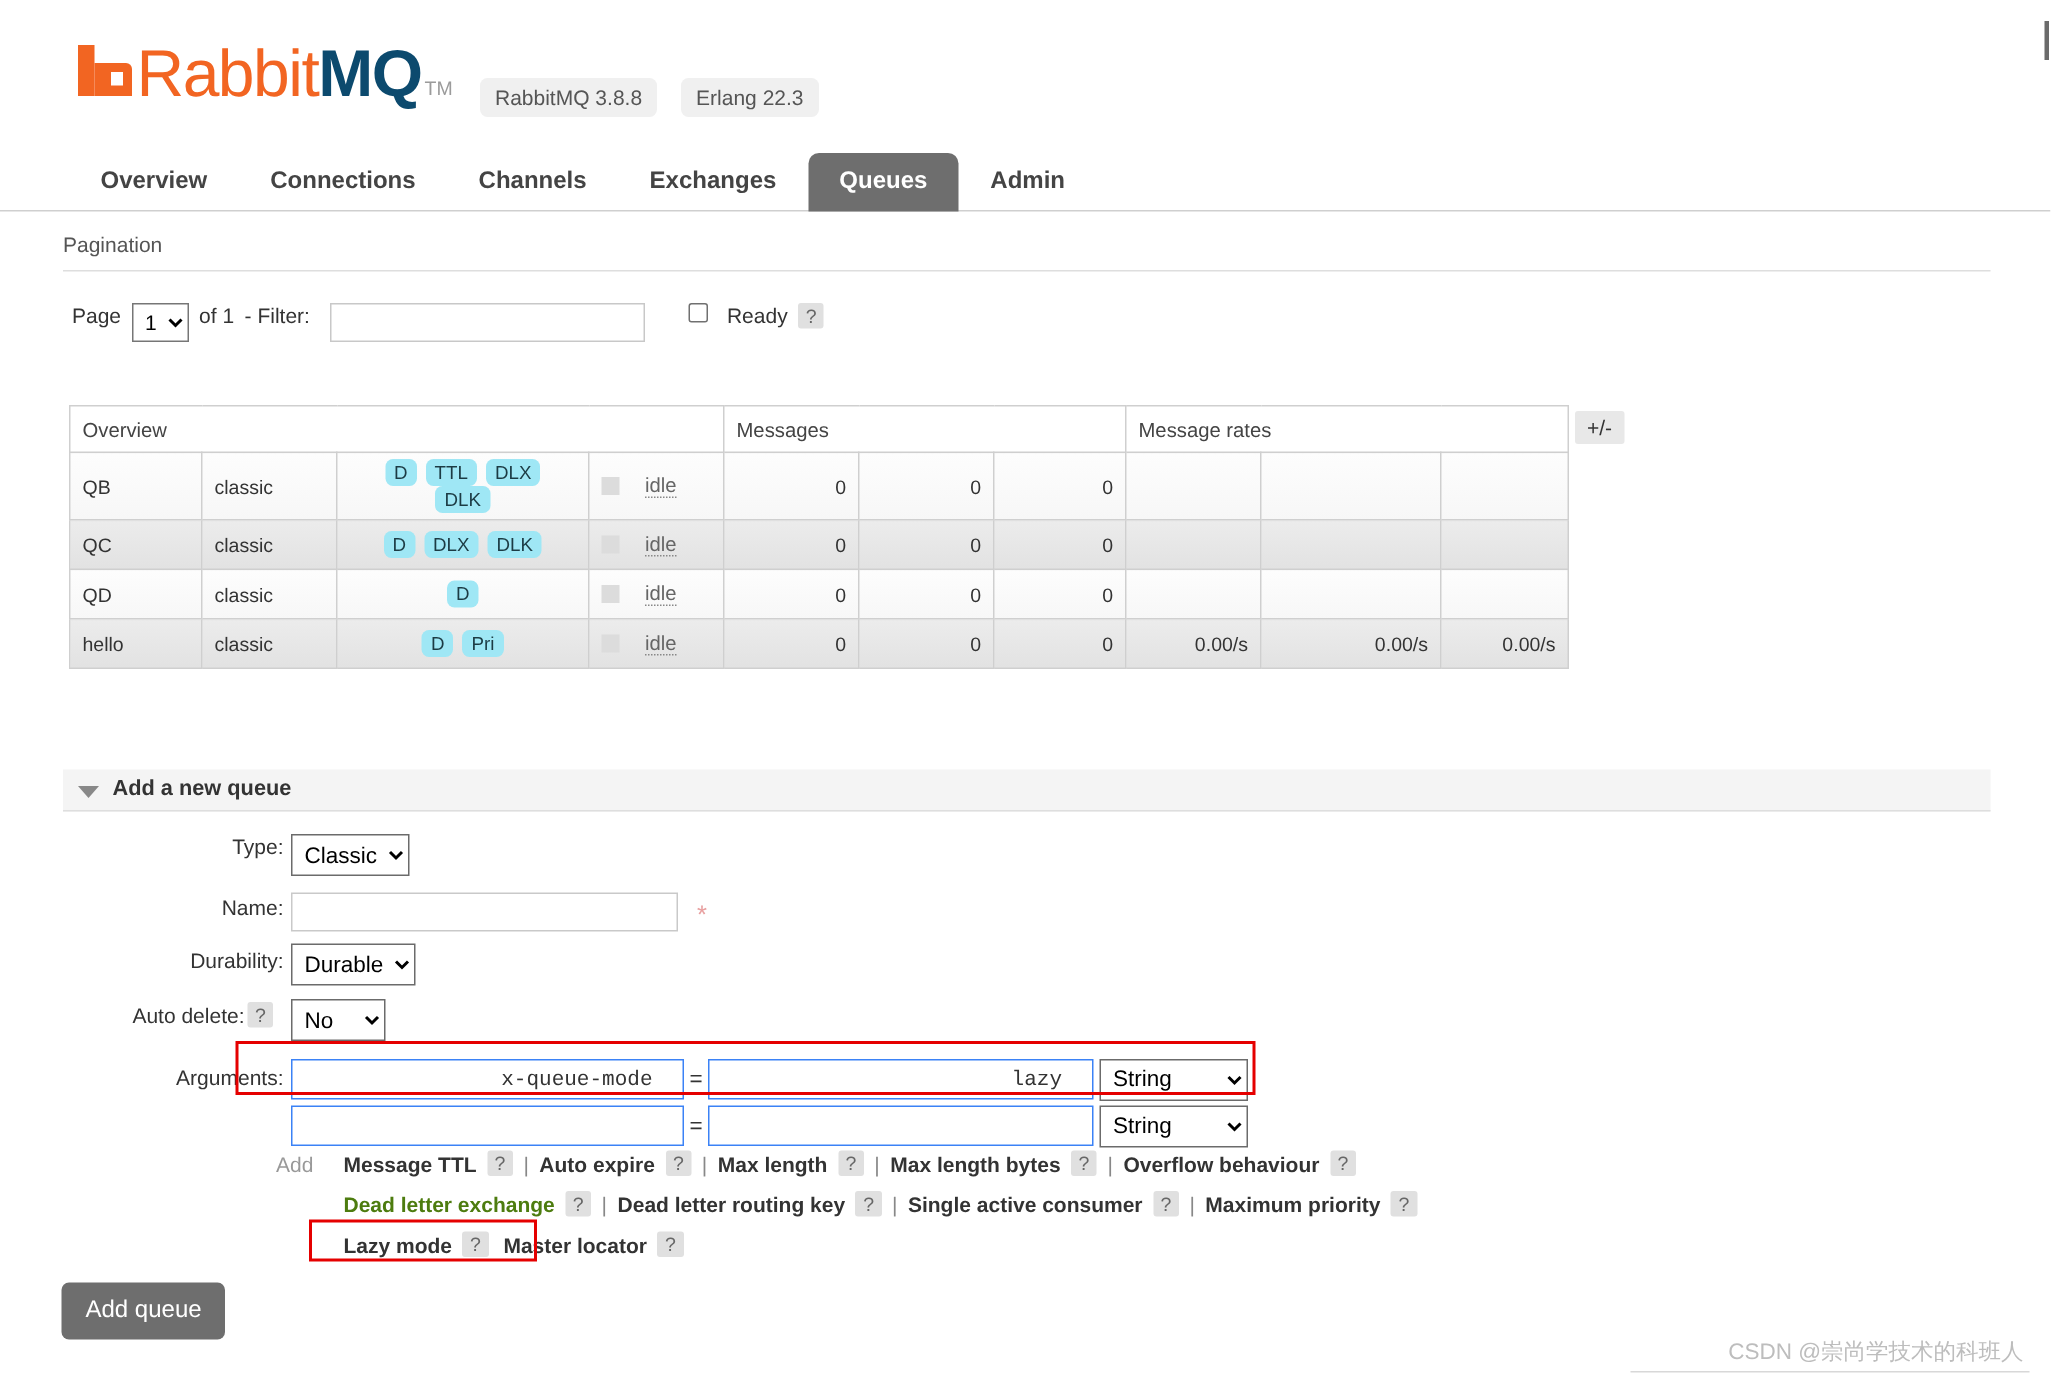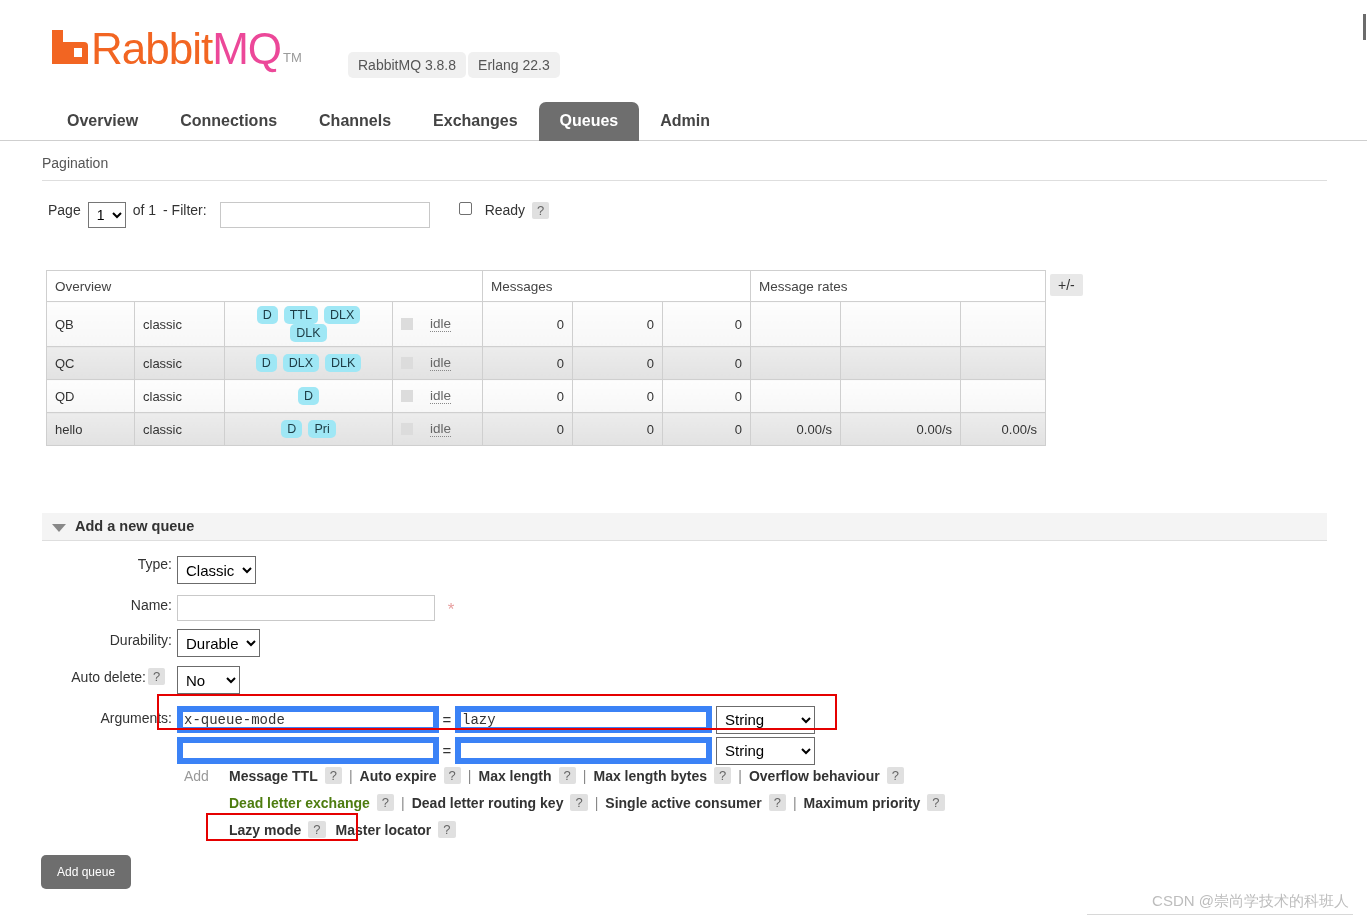--- a/index.html
+++ b/index.html
@@ -38,23 +38,23 @@
   .logo-mark .b2 {
     position: absolute; left: 11px; top: 18px; width: 25px; height: 22px;
     background: #f26522; border-top-right-radius: 4px;
   }
   .logo-mark .hole {
     position: absolute; left: 22px; top: 24px; width: 8px; height: 9px;
     background: #ffffff;
   }
   .logo-text { font-size: 44px; letter-spacing: -1px; line-height: 40px; }
   .logo-text .rab { color: #f26522; font-weight: 400; }
-  .logo-text .mq  { color: #ec4899; font-weight: 400; }
+  .logo-text .mq  { color: #0c4a6e; font-weight: 700; }
   .logo-tm { color: #9b9b9b; font-size: 13px; margin-left: 2px; align-self: flex-end; position: relative; top: -4px;}
-  .vbadges { position: absolute; left: 348px; top: 52px; display: flex; gap: 2px; }
+  .vbadges { position: absolute; left: 320px; top: 52px; display: flex; gap: 16px; }
   .vbadge {
     background: #f0f0f0; color: #555; border-radius: 5px;
     padding: 5px 10px; font-size: 14px; white-space: nowrap;
   }
 
   
   .nav {
     position: absolute; left: 0; top: 101px; width: 1367px; height: 40px;
     border-bottom: 1px solid #cfcfcf;
   }
@@ -153,21 +153,21 @@
     position: absolute; left: 10px; top: 11px;
     width: 0; height: 0; border-left: 7px solid transparent;
     border-right: 7px solid transparent; border-top: 8px solid #888;
   }
   .addq-bar .ttl {
     position: absolute; left: 33px; top: 5px; font-size: 14.5px;
     font-weight: bold; color: #333;
   }
 
   
-  .form { position: absolute; left: 0; top: 556px; width: 1340px; }
+  .form { position: absolute; left: 17px; top: 556px; width: 1340px; }
   .frow { position: relative; height: 35px; }
   .lbl-cell {
     position: absolute; left: 0; width: 172px; text-align: right;
     font-size: 14px; color: #333;
   }
   .fld { position: absolute; left: 177px; }
   select.sel {
     font-family: "Liberation Sans", sans-serif; font-size: 15px;
     height: 28px; border: 1px solid #6b6b6b; background: #fff; padding: 2px 4px;
   }
@@ -175,22 +175,23 @@
     font-family: "Liberation Sans", sans-serif; font-size: 14px;
     height: 26px; border: 1px solid #c9c9c9; background: #fff; padding: 2px 5px;
   }
   .req-star { color: #e8a0a0; font-size: 17px; margin-left: 9px; vertical-align: middle; }
 
   
   .args { position: absolute; left: 177px; top: 0; }
   .argrow { display: flex; align-items: center; height: 31px; }
   input.arg-key, input.arg-val {
     font-family: "Liberation Mono", monospace; font-size: 14px;
-    height: 27px; border: 6px solid #3b82f6; background: #fff; padding: 2px 1px;
+    height: 27px; border: 1px solid #3b82f6; background: #fff; padding: 2px 20px;
     color: #333;
+    text-align: right;
   }
   input.arg-key { width: 262px; }
   input.arg-val { width: 257px; }
   .eq { width: 16px; text-align: center; font-size: 15px; color: #333; }
   select.arg-type {
     font-family: "Liberation Sans", sans-serif; font-size: 15px;
     height: 28px; width: 99px; border: 1px solid #6b6b6b; background: #fff;
     padding: 2px 4px; margin-left: 4px;
   }
   .red-box {
@@ -200,21 +201,21 @@
   
   .presets { position: absolute; left: 0; top: 762px; width: 1367px; font-size: 14px; }
   .pline { position: relative; height: 27px; display: flex; align-items: center; text-align: right; }
   .add-word { position: absolute; left: 184px; color: #999; font-size: 14px; }
   .plink { font-weight: bold; color: #333; cursor: pointer; white-space: nowrap; }
   .plink.hot { color: #4d7c0f; }
   .sep { color: #888; margin: 0 7px; }
 
   .addq-btn {
     position: absolute; left: 41px; top: 855px;
-    background: #6e6e6e; color: #fff; font-size: 12px;
+    background: #6e6e6e; color: #fff; font-size: 16px;
     border: none; border-radius: 5px; padding: 10px 16px;
     font-family: "Liberation Sans", sans-serif; cursor: pointer;
   }
 
   .watermark {
     position: absolute; right: 18px; bottom: 12px;
     color: #bdbdbd; font-size: 15px; white-space: nowrap;
   }
   .wm-rule {
     position: absolute; right: 14px; bottom: 8px; width: 266px; height: 1px;

